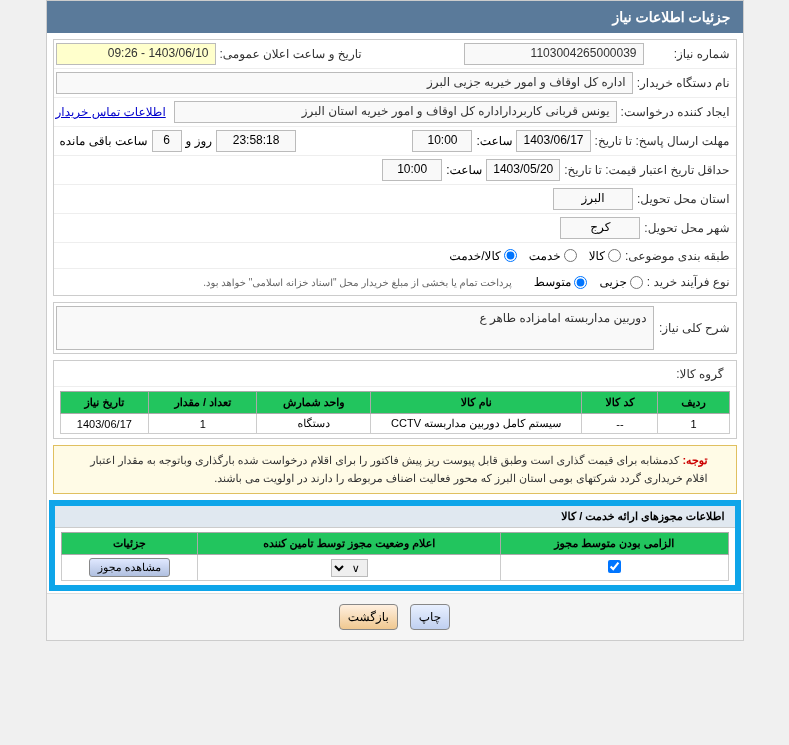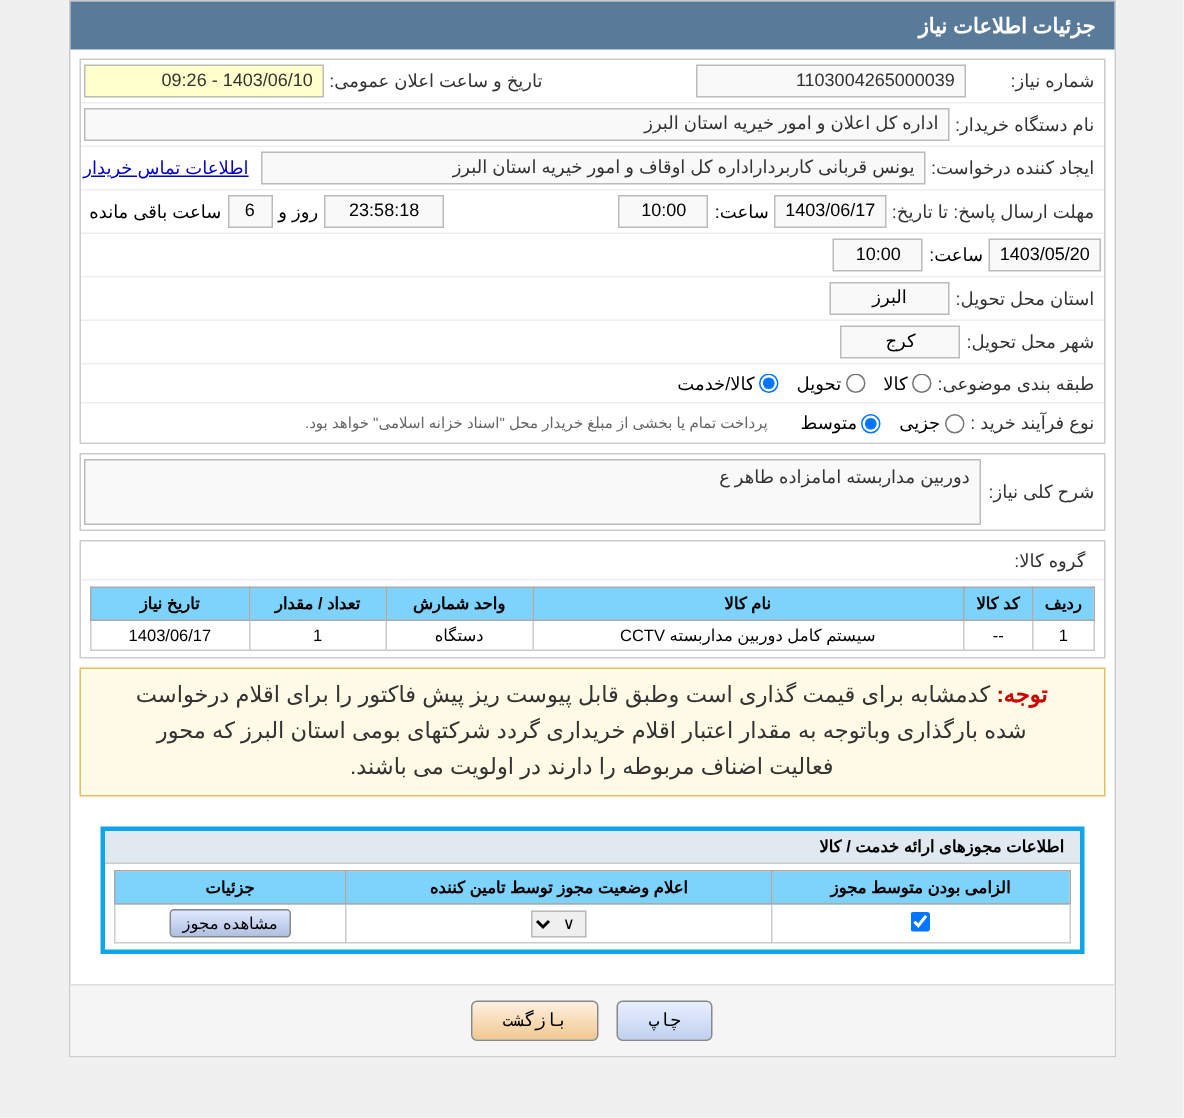--- a/index.html
+++ b/index.html
@@ -84,75 +84,75 @@
       align-items: center;
       gap: 3px;
     }
     
     table {
       width: 100%;
       border-collapse: collapse;
       font-size: 11px;
     }
     th {
-      background: #7dd3fc;
+      background: #22c55e;
       border: 1px solid #aaa;
-      padding: 4px 0;
+      padding: 4px 18px;
       text-align: center;
       font-weight: bold;
     }
     td {
       border: 1px solid #ccc;
       padding: 3px 6px;
       text-align: center;
     }
     tr:nth-child(even) td { background: #f5f5f5; }
     .note-box {
       background: #fffbe6;
       border: 1px solid #e0c060;
       margin: 6px;
       padding: 6px 28px;
-      font-size: 15px;
+      font-size: 11px;
       line-height: 1.6;
-      text-align: center;
+      text-align: right;
       color: #333;
     }
     .note-title {
       font-weight: bold;
       color: #c00;
     }
     .sub-section {
-      margin: 20px;
-      border: 3px solid #0ea5e9;
+      margin: 2px;
+      border: 6px solid #0ea5e9;
     }
     .sub-section-header {
       background: #e0e8f0;
       padding: 4px 10px;
       font-weight: bold;
       font-size: 11px;
       border-bottom: 1px solid #ccc;
     }
     .sub-table-wrapper {
       padding: 4px 6px;
     }
     .button-bar {
       display: flex;
       justify-content: center;
       gap: 12px;
       padding: 10px;
       background: #f5f5f5;
       border-top: 1px solid #ddd;
     }
     .btn {
-      padding: 5px 20px;
+      padding: 5px 8px;
       border: 1px solid #888;
       border-radius: 4px;
       cursor: pointer;
       font-size: 12px;
-      font-family: Liberation Mono, monospace;
+      font-family: Liberation Sans, sans-serif;
     }
     .btn-print {
       background: linear-gradient(#e8f0ff, #c0d0f0);
       color: #000;
     }
     .btn-back {
       background: linear-gradient(#fff0e0, #f0c890);
       color: #000;
     }
     .supplier-table td, .supplier-table th {
@@ -186,21 +186,21 @@
     <div class="form-row">
       <span class="field-label">شماره نیاز:</span>
       <span class="field-value" style="min-width:180px;max-width:220px;">1103004265000039</span>
       <span style="flex:1;"></span>
       <span class="field-label">تاریخ و ساعت اعلان عمومی:</span>
       <span class="field-value yellow" style="min-width:160px;max-width:180px;">1403/06/10 - 09:26</span>
     </div>
 
     <div class="form-row">
       <span class="field-label">نام دستگاه خریدار:</span>
-      <span class="field-value wide">اداره کل اعلان و امور خیریه استان البرز</span>
+      <span class="field-value wide">اداره کل اوقاف و امور خیریه جزیی البرز</span>
     </div>
 
     <div class="form-row">
       <span class="field-label">ایجاد کننده درخواست:</span>
       <span class="field-value wide">یونس قربانی کاربرداراداره کل اوقاف و امور خیریه استان البرز</span>
       <span class="link-text" style="margin-right:8px;white-space:nowrap;">اطلاعات تماس خریدار</span>
     </div>
 
     <div class="form-row">
       <span class="field-label">مهلت ارسال پاسخ: تا تاریخ:</span>
@@ -208,20 +208,21 @@
       <span style="margin: 0 4px;">ساعت:</span>
       <span class="small-box">10:00</span>
       <span style="flex:1;"></span>
       <span class="small-box" style="min-width:80px;">23:58:18</span>
       <span style="margin: 0 4px;">روز و</span>
       <span class="small-box" style="min-width:30px;">6</span>
       <span style="margin: 0 4px;">ساعت باقی مانده</span>
     </div>
 
     <div class="form-row">
+      <span class="field-label" style="min-width:140px;">حداقل تاریخ اعتبار قیمت: تا تاریخ:</span>
       <span class="small-box">1403/05/20</span>
       <span style="margin: 0 4px;">ساعت:</span>
       <span class="small-box">10:00</span>
       <span style="flex:1;"></span>
     </div>
 
     <div class="form-row">
       <span class="field-label">استان محل تحویل:</span>
       <span class="small-box" style="min-width:80px;">البرز</span>
       <span style="flex:1;"></span>
@@ -235,21 +236,21 @@
 
     <div class="form-row">
       <span class="field-label">طبقه بندی موضوعی:</span>
       <div class="radio-group">
         <div class="radio-item">
           <input type="radio" name="tabaqe" style="">
           <span>کالا</span>
         </div>
         <div class="radio-item">
           <input type="radio" name="tabaqe" style="">
-          <span>تحویل</span>
+          <span>خدمت</span>
         </div>
         <div class="radio-item">
           <input type="radio" name="tabaqe" checked="" style="">
           <span>کالا/خدمت</span>
         </div>
       </div>
     </div>
 
     <div class="form-row">
       <span class="field-label">نوع فرآیند خرید :</span>

